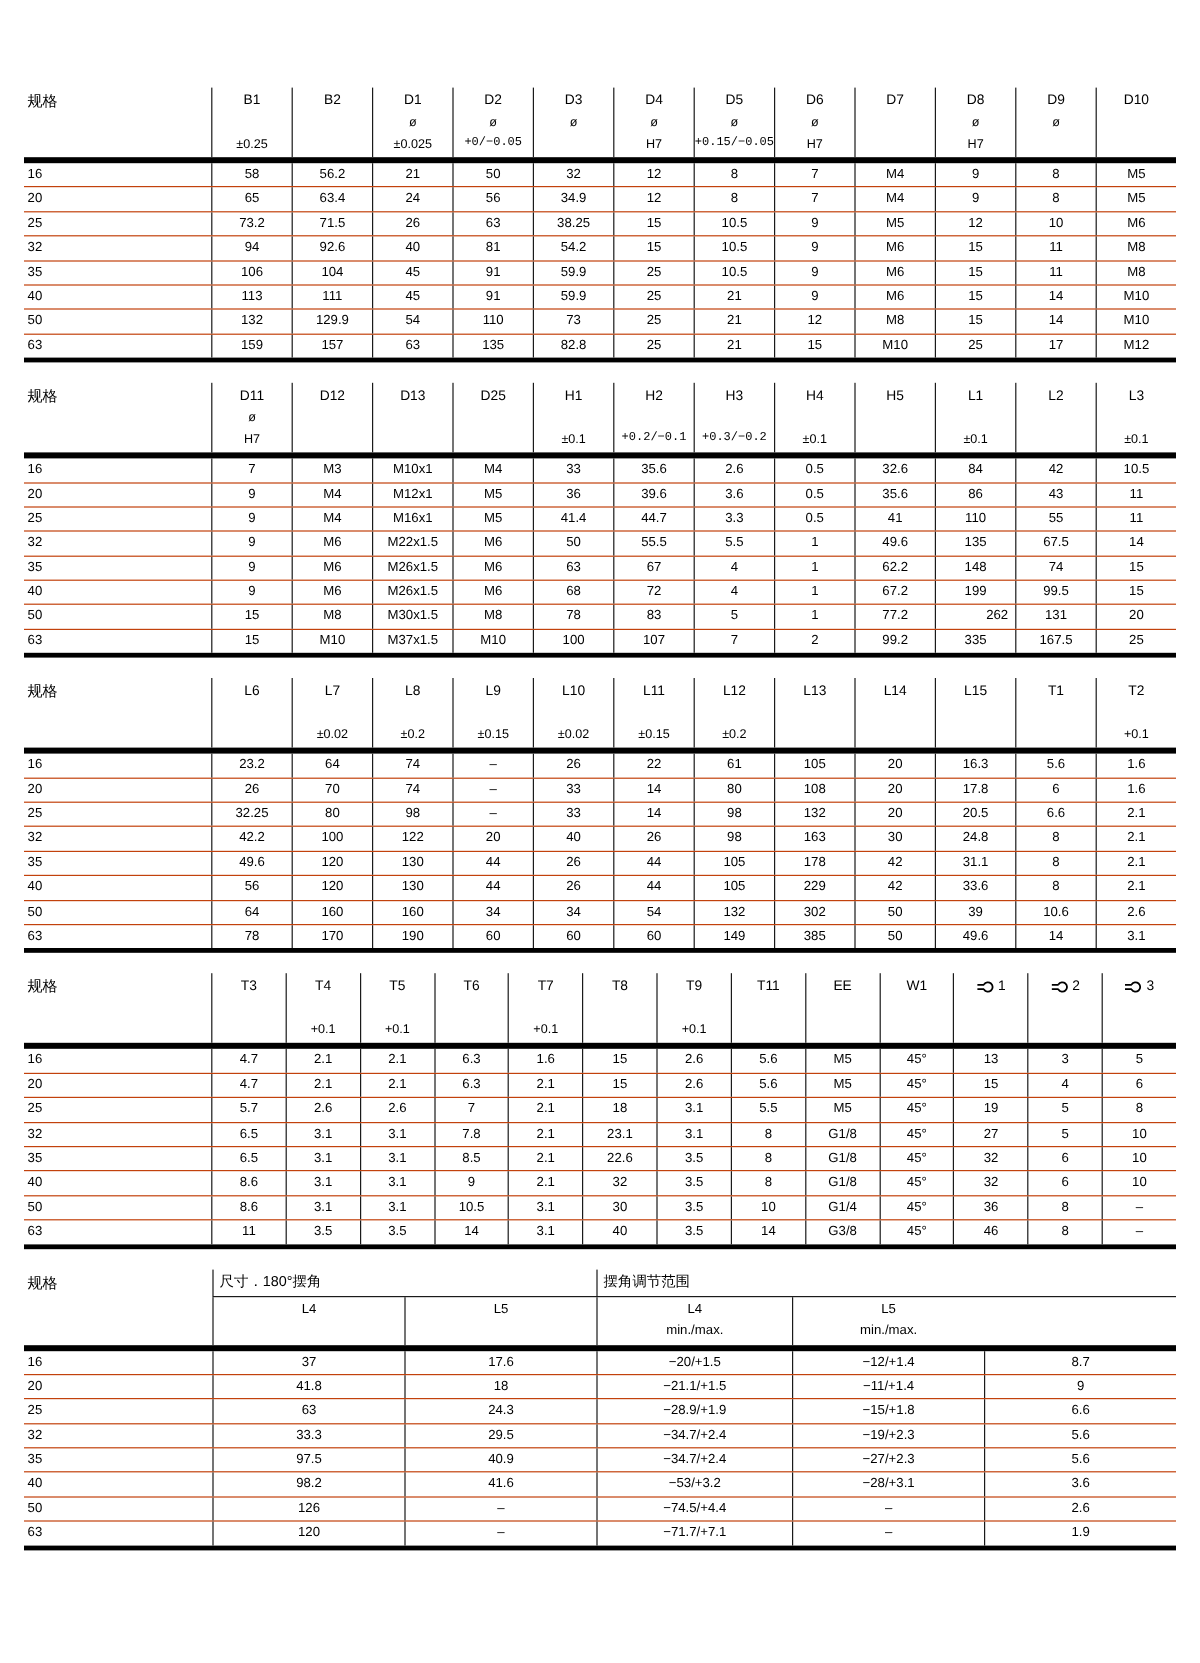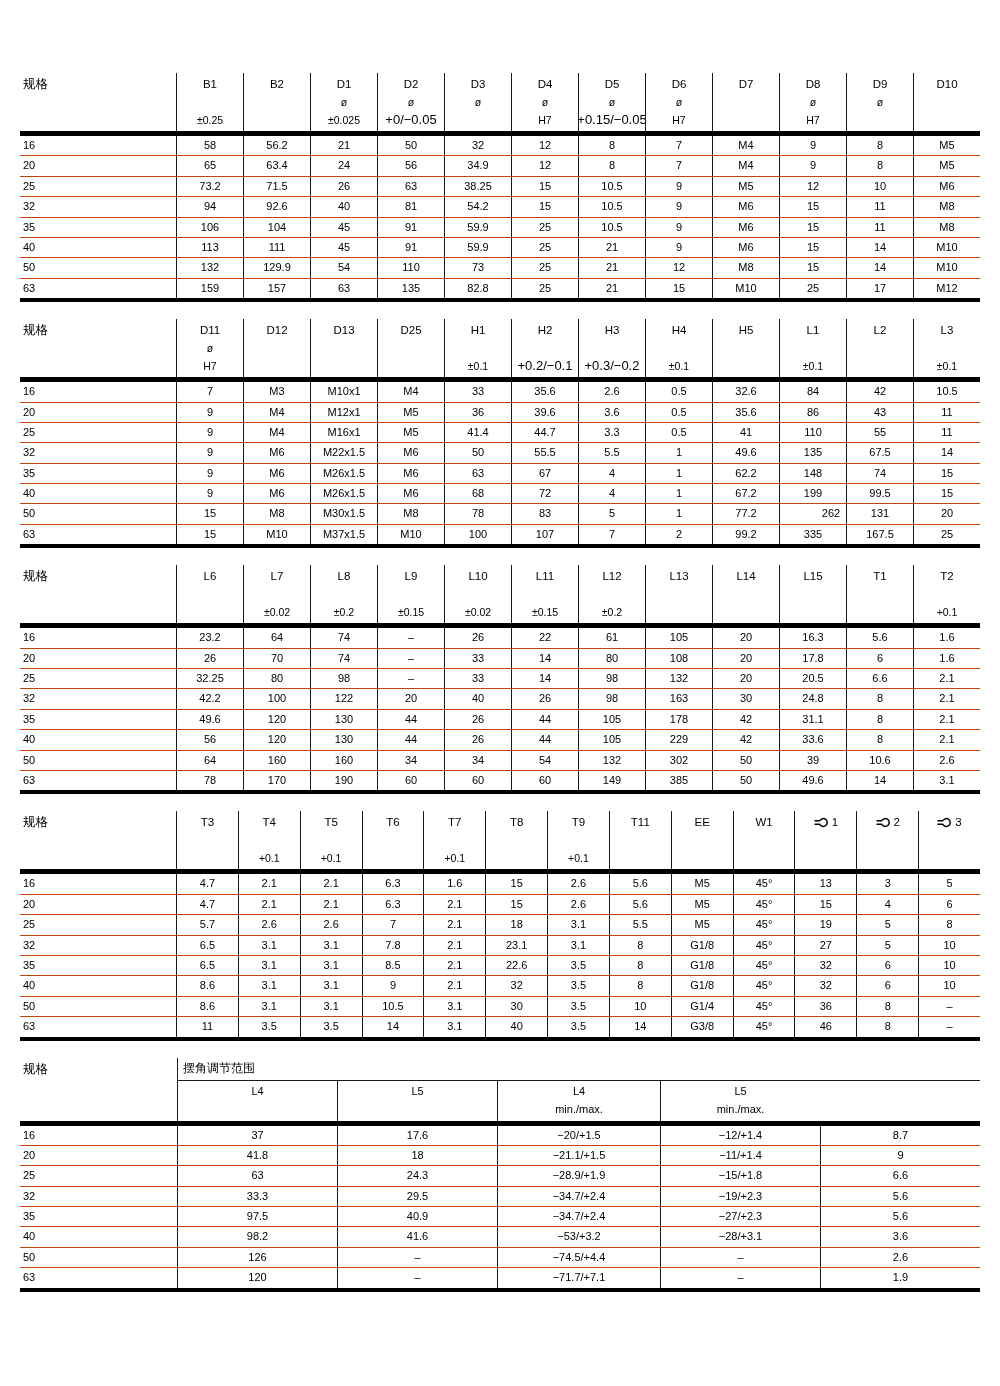--- a/index.html
+++ b/index.html
@@ -11,21 +11,21 @@
   .page{padding:73px 20px 0 20px;}
   .tbl{width:960px;border-bottom:4px solid #000;margin-bottom:17px;}
   
   .hdr{display:flex;border-bottom:5px solid #000;}
   .hcell{height:58px;display:flex;flex-direction:column;box-sizing:border-box;padding-top:2px;}
   .hcell:not(.spec){border-left:1px solid #1a1a1a;align-items:center;}
   .hline{height:18px;line-height:18px;font-size:11px;white-space:nowrap;}
   .hline.name{font-size:11.5px;}
   .hline.sym{font-size:10.5px;}
   .hline.tol{font-size:10.5px;}
-  .hline.tol.small{font-size:13px;}
+  .hline.tol.small{font-size:10px;font-family:Liberation Mono, monospace;}
   .cjk{font-size:12.5px;}
   .hcell.spec{padding-left:3px;}
   
   .trow{display:flex;border-bottom:1px solid #c2410c;}
   .trow:last-child{border-bottom:none;}
   .cell{height:19.4px;line-height:19.4px;font-size:11px;text-align:center;box-sizing:border-box;white-space:nowrap;}
   .cell:not(.spec){border-left:1px solid #1a1a1a;}
   .cell.spec{text-align:left;padding-left:3px;}
   .iconline{display:flex;align-items:center;gap:3px;}
   
@@ -822,20 +822,21 @@
           <div class="cell" style="width: 61.8462px;">–</div>
         </div>
       </div>
       <div class="tbl">
         <div class="hdr5">
           <div class="hcell5 spec">
             <div class="hline cjk">规格</div>
           </div>
           <div class="hright">
             <div class="grow">
+              <div class="gcell" style="width: 320px;">尺寸．180°摆角</div>
               <div class="gcell" style="width: 483px;">摆角调节范围</div>
             </div>
             <div class="srow">
               <div class="scell" style="width: 160px;">
                 <div class="sl">L4</div>
                 <div class="sl"></div>
               </div>
               <div class="scell" style="width: 160px;">
                 <div class="sl">L5</div>
                 <div class="sl"></div>

